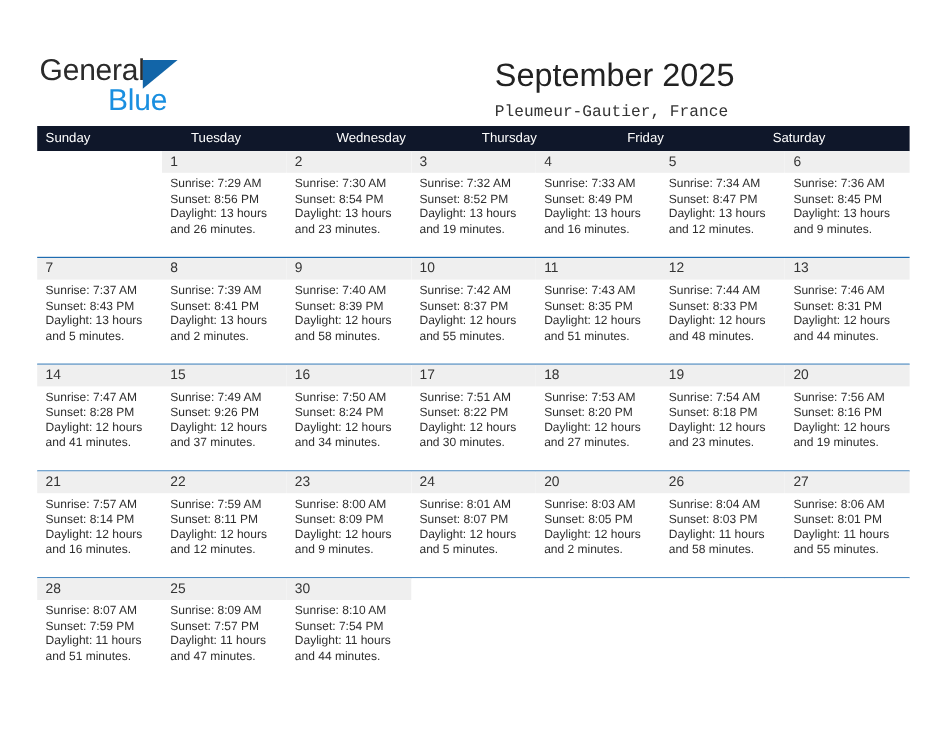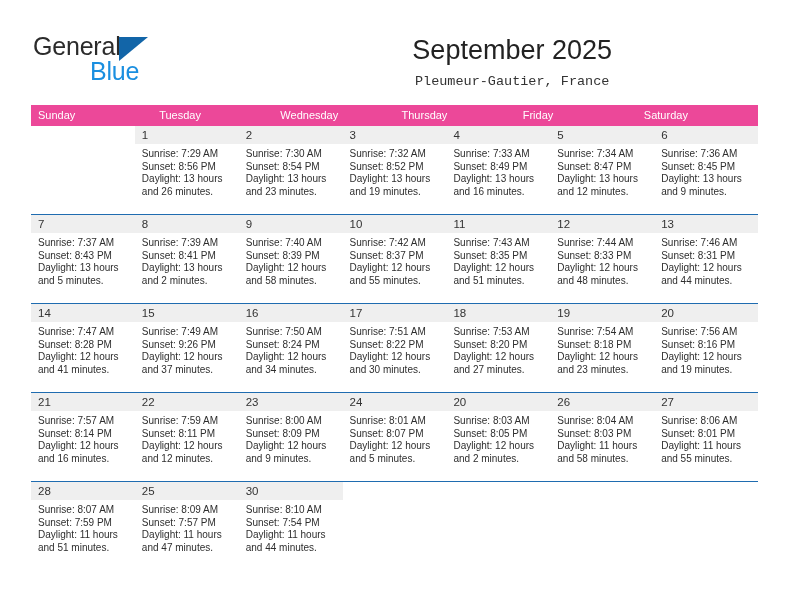--- a/index.html
+++ b/index.html
@@ -14,21 +14,21 @@
     position: relative;
     width: 792px;
     height: 612px;
     background: #ffffff;
     overflow: hidden;
   }
 
   
   .header {
     position: absolute;
-    top: 4px; left: 0;
+    top: 17px; left: 0;
     width: 648px;
     height: 104px;
   }
   .logo-block {
     position: absolute;
     left: 33px;
     top: 30px;
     width: 220px;
     height: 56px;
   }
@@ -54,21 +54,21 @@
     top: 25px;
     font-size: 25px;
     color: #1a8fe0;
     line-height: 1;
     letter-spacing: -0.2px;
   }
   .title-block {
     position: absolute;
     right: 36px;
     top: 31px;
-    text-align: center;
+    text-align: left;
   }
   .cal-title {
     font-size: 27px;
     color: #222222;
     line-height: 1.15;
     font-weight: normal;
     margin: 0;
   }
   .cal-subtitle {
     font-size: 13.5px;
@@ -81,21 +81,21 @@
 
   
   .calendar {
     position: absolute;
     left: 31px;
     top: 105px;
     width: 727px;
   }
   .dow-row {
     display: flex;
-    background: #ec4899;
+    background: #0f172a;
     height: 21px;
   }
   .dow-cell {
     flex: 1 1 0;
     color: #ffffff;
     font-size: 11px;
     line-height: 21px;
     padding-left: 7px;
     white-space: nowrap;
     overflow: hidden;

